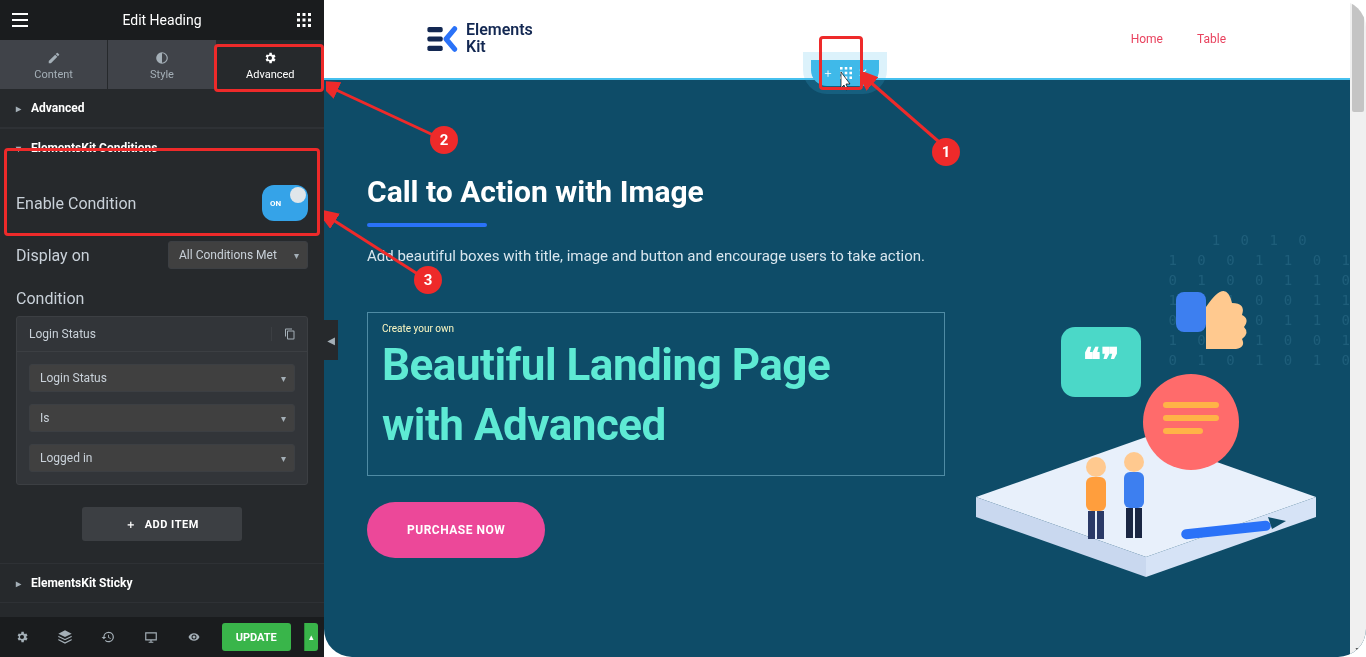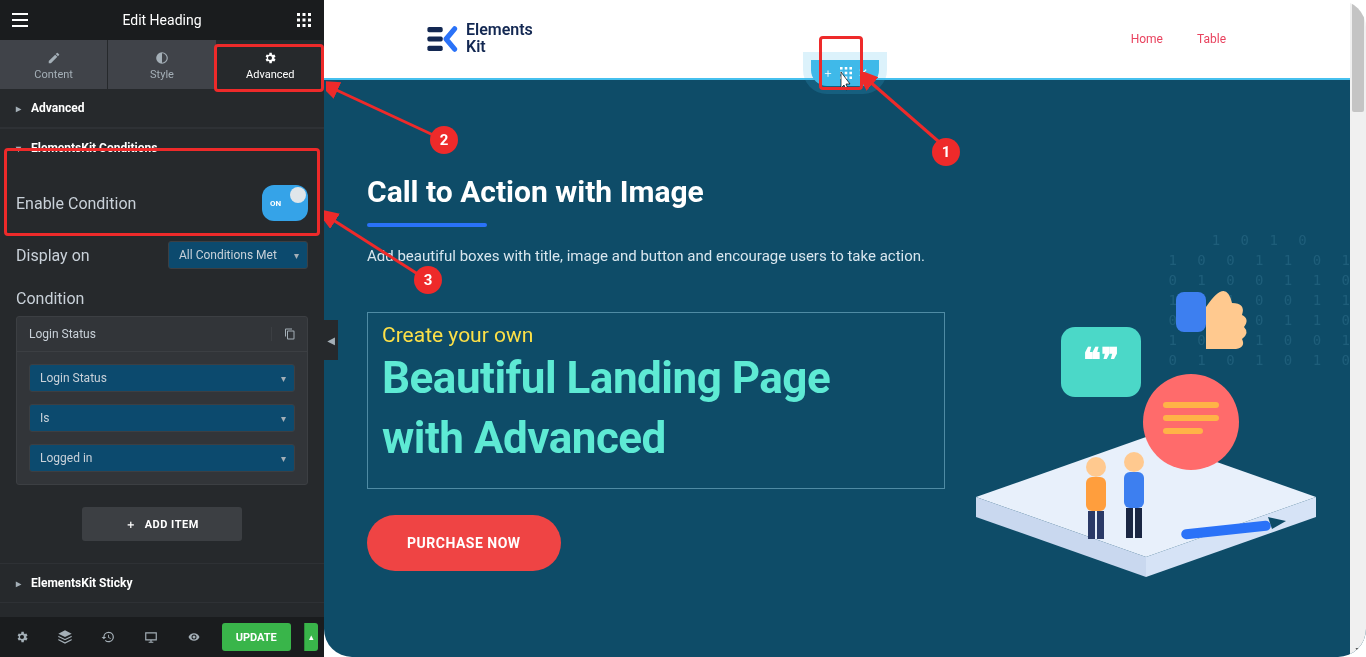--- a/index.html
+++ b/index.html
@@ -19,21 +19,21 @@
   .sb-tab.active { background:#26292c; color:#fff; }
   .sb-tab .tab-icon { display:block; margin:0 auto 2px auto; height:16px; color:currentColor;}
 
   .sb-body { flex:1; overflow:auto; }
   .sb-section-head { display:flex; align-items:center; padding:12px 16px; border-bottom:1px solid #2e3135; font-size:12px; font-weight:700; color:#fff; cursor:pointer; }
   .sb-section-head .chev { margin-right:10px; font-size:10px; color:#a4afb7;}
   .sb-section-body { padding:8px 16px 14px 16px; border-bottom:1px solid #2e3135;}
   .sb-row { display:flex; align-items:center; justify-content:space-between; padding:10px 0; font-size:12px; color:#a4afb7;}
   .sb-label { font-size:16px; color:#c9d1d9; }
   .sb-select { flex:0 0 140px; }
-  .select-ctl { background:#0c4a6e; border:1px solid #3c3f43; color:#c9d1d9; font-size:12px; padding:6px 26px 6px 10px; width:100%; position:relative; border-radius:3px; cursor:pointer; display:flex; align-items:center; justify-content:space-between;}
+  .select-ctl { background:#404040; border:1px solid #3c3f43; color:#c9d1d9; font-size:12px; padding:6px 26px 6px 10px; width:100%; position:relative; border-radius:3px; cursor:pointer; display:flex; align-items:center; justify-content:space-between;}
   .select-ctl .caret { position:absolute; right:8px; top:50%; transform:translateY(-50%); font-size:10px; color:#a4afb7;}
   .full-select .select-ctl { width:100%; }
 
   .cond-card { background:#323539; border:1px solid #3c3f43; border-radius:3px; margin-top:6px; }
   .cond-card-head { display:flex; align-items:center; justify-content:space-between; padding:10px 0 10px 12px; border-bottom:1px solid #3c3f43; font-size:12px; color:#c9d1d9;}
   .cond-copy { width:36px; height:100%; display:flex; align-items:center; justify-content:center; border-left:1px solid #3c3f43; align-self:stretch; cursor:pointer;}
   .cond-card-body { padding:12px; display:flex; flex-direction:column; gap:12px;}
   .add-item-btn { display:flex; align-items:center; justify-content:center; gap:8px; background:#3c3f43; color:#fff; font-size:11px; font-weight:700; letter-spacing:0.5px; width:160px; height:34px; margin:22px auto 8px auto; cursor:pointer; border-radius:3px;}
 
   
@@ -62,23 +62,23 @@
   .handle-bubble { width:68px; height:26px; border-radius:0 0 16px 16px; background:#3fb9e9; display:flex; align-items:center; justify-content:center; gap:6px; color:#fff; position:relative; box-shadow:0 0 0 8px rgba(63,185,233,0.18);}
   .handle-bubble .plus-i,.handle-bubble .x-i{font-size:12px;}
   .handle-cursor{position:absolute;left:50%;top:10px;transform:translateX(-50%);}
 
   .hero { position:absolute; left:0; right:0; top:78px; bottom:0; background:#0e4c68; color:#fff; border-top:2px solid #46c0ee; overflow:hidden;}
   .hero-inner { position:absolute; left:5px; top:94px; right:380px;margin-left:38px; }
   .hero-title { font-size:30px; font-weight:700; color:#fff; margin-bottom:6px;}
   .hero-underline { width:120px; height:4px; background:#2a72f8; border-radius:2px; margin:14px 0 18px 0;}
   .hero-sub { font-size:15px; line-height:1.55; color:#d8e6ee; max-width:560px;}
   .heading-box { border:1px solid #4f8ba4; padding:10px 14px 20px 14px; margin-top:44px; width:578px;}
-  .kicker { color:#fde047; font-size:21px; }
+  .kicker { color:#fef9c3; font-size:10px; }
   .big-h { font-size:44px; font-weight:700; line-height:1.35; color:#5eead4; margin-top:2px; letter-spacing:-0.5px;}
-  .cta-btn { display:inline-flex; align-items:center; justify-content:center; background:#ef4444; color:#fff; font-size:14px; font-weight:700; letter-spacing:0.5px; height:56px; padding:0 40px; border-radius:32px; margin-top:26px; cursor:pointer;}
+  .cta-btn { display:inline-flex; align-items:center; justify-content:center; background:#ec4899; color:#fff; font-size:12px; font-weight:700; letter-spacing:0.5px; height:56px; padding:0 40px; border-radius:32px; margin-top:26px; cursor:pointer;}
 
   .decor { position:absolute; right:30px; bottom:20px; width:380px; height:380px; }
   .binary-bg{position:absolute;right:10px;top:150px;color:#2a6a86;font-family:monospace;font-size:14px;line-height:20px;letter-spacing:6px;opacity:0.6;white-space:pre;}
 
   
   .ann-rect { position:absolute; border:3px solid #ee2a2a; border-radius:4px; pointer-events:none; z-index:20;}
   .ann-badge { position:absolute; width:28px; height:28px; border-radius:50%; background:#ee2a2a; color:#fff; font-weight:700; display:flex; align-items:center; justify-content:center; font-size:15px; z-index:21;}
   .ann-arrow { position:absolute; z-index:19; }
 
   

